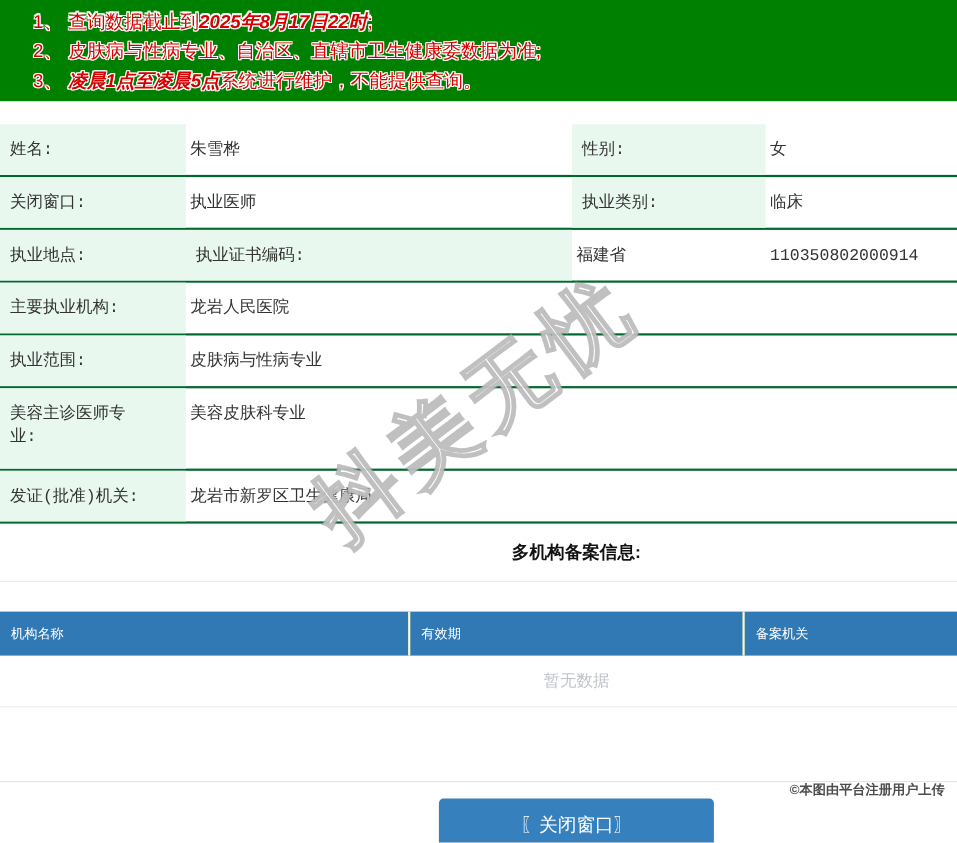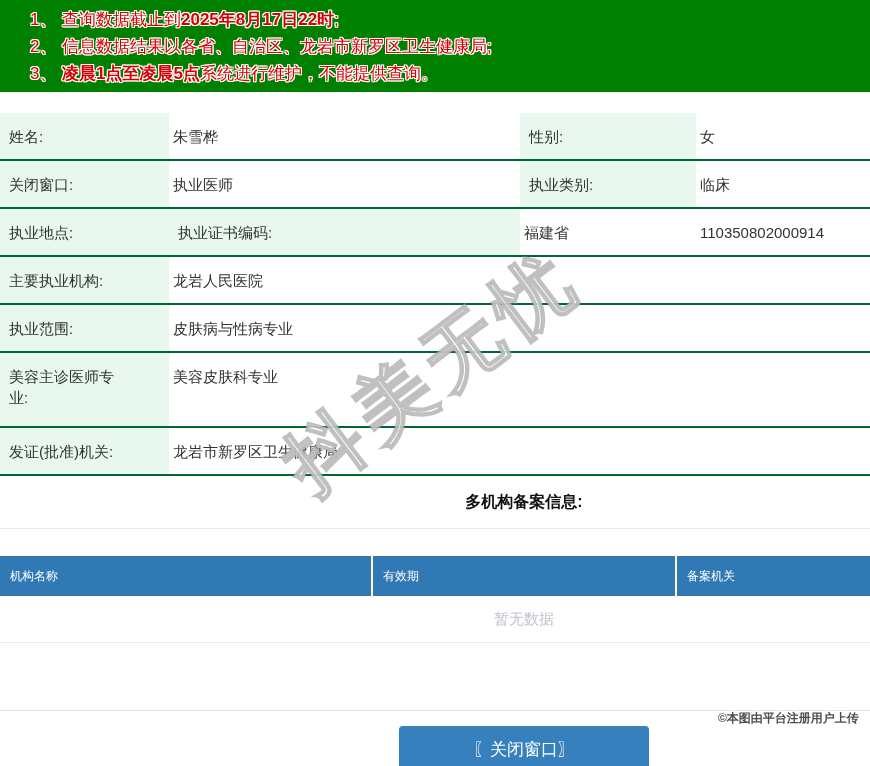--- a/index.html
+++ b/index.html
@@ -13,31 +13,31 @@
   .banner{
     box-sizing:border-box;width:1048px;height:92px;
     background:#008000;padding:6px 0 0 30px;
   }
   .notice{
     font-size:17px;line-height:27px;color:#d60000;white-space:nowrap;
     text-shadow:1px 0 #fff,-1px 0 #fff,0 1px #fff,0 -1px #fff,
                 1px 1px #fff,-1px -1px #fff,1px -1px #fff,-1px 1px #fff;
   }
   .notice .num{display:inline-block;width:32px;}
-  .notice .seg-bold{font-weight:bold;}
+  .notice .seg-bold{font-weight:bold;font-style:italic;}
 
   
   .profile{margin-top:21px;}
   .prow{
     display:grid;grid-template-columns:169px 351px 176px 1fr;
     border-bottom:2px solid #00682f;min-height:46px;
   }
   .prow.full{grid-template-columns:169px 1fr;}
   .prow.tall{min-height:73px;}
-  .pcell{box-sizing:border-box;font-size:15px;color:#333;line-height:21px;padding-top:13px;padding-bottom:12px;}
+  .pcell{box-sizing:border-box;font-size:15px;color:#333;line-height:21px;padding-top:13px;padding-bottom:12px;font-family:Liberation Mono, monospace;}
   .plabel{background:#e9f8ef;padding-left:9px;white-space:pre-line;}
   .pvalue{padding-left:4px;}
 
   
   .section-head{
     height:52px;display:flex;align-items:center;justify-content:center;
     font-size:16px;font-weight:bold;color:#111;
     border-bottom:1px solid #e8e8e8;
   }
   .org-header{
@@ -84,21 +84,21 @@
 </head>
 <body>
 
 <div class="page">
 
   <div class="banner">
     <div class="notice">
       <span class="num">1、</span><span>查询数据截止到</span><span class="seg-bold">2025年8月17日22时</span><span>;</span>
     </div>
     <div class="notice">
-      <span class="num">2、</span><span>信息数据结果以各省、自治区、龙岩市新罗区卫生健康局;</span><span class="seg-bold"></span><span></span>
+      <span class="num">2、</span><span>皮肤病与性病专业、自治区、直辖市卫生健康委数据为准;</span><span class="seg-bold"></span><span></span>
     </div>
     <div class="notice">
       <span class="num">3、</span><span></span><span class="seg-bold">凌晨1点至凌晨5点</span><span>系统进行维护，不能提供查询。</span>
     </div>
   </div>
 
   <div class="profile">
     <div class="prow">
       <div class="pcell plabel">姓名:</div>
       <div class="pcell pvalue">朱雪桦</div>

